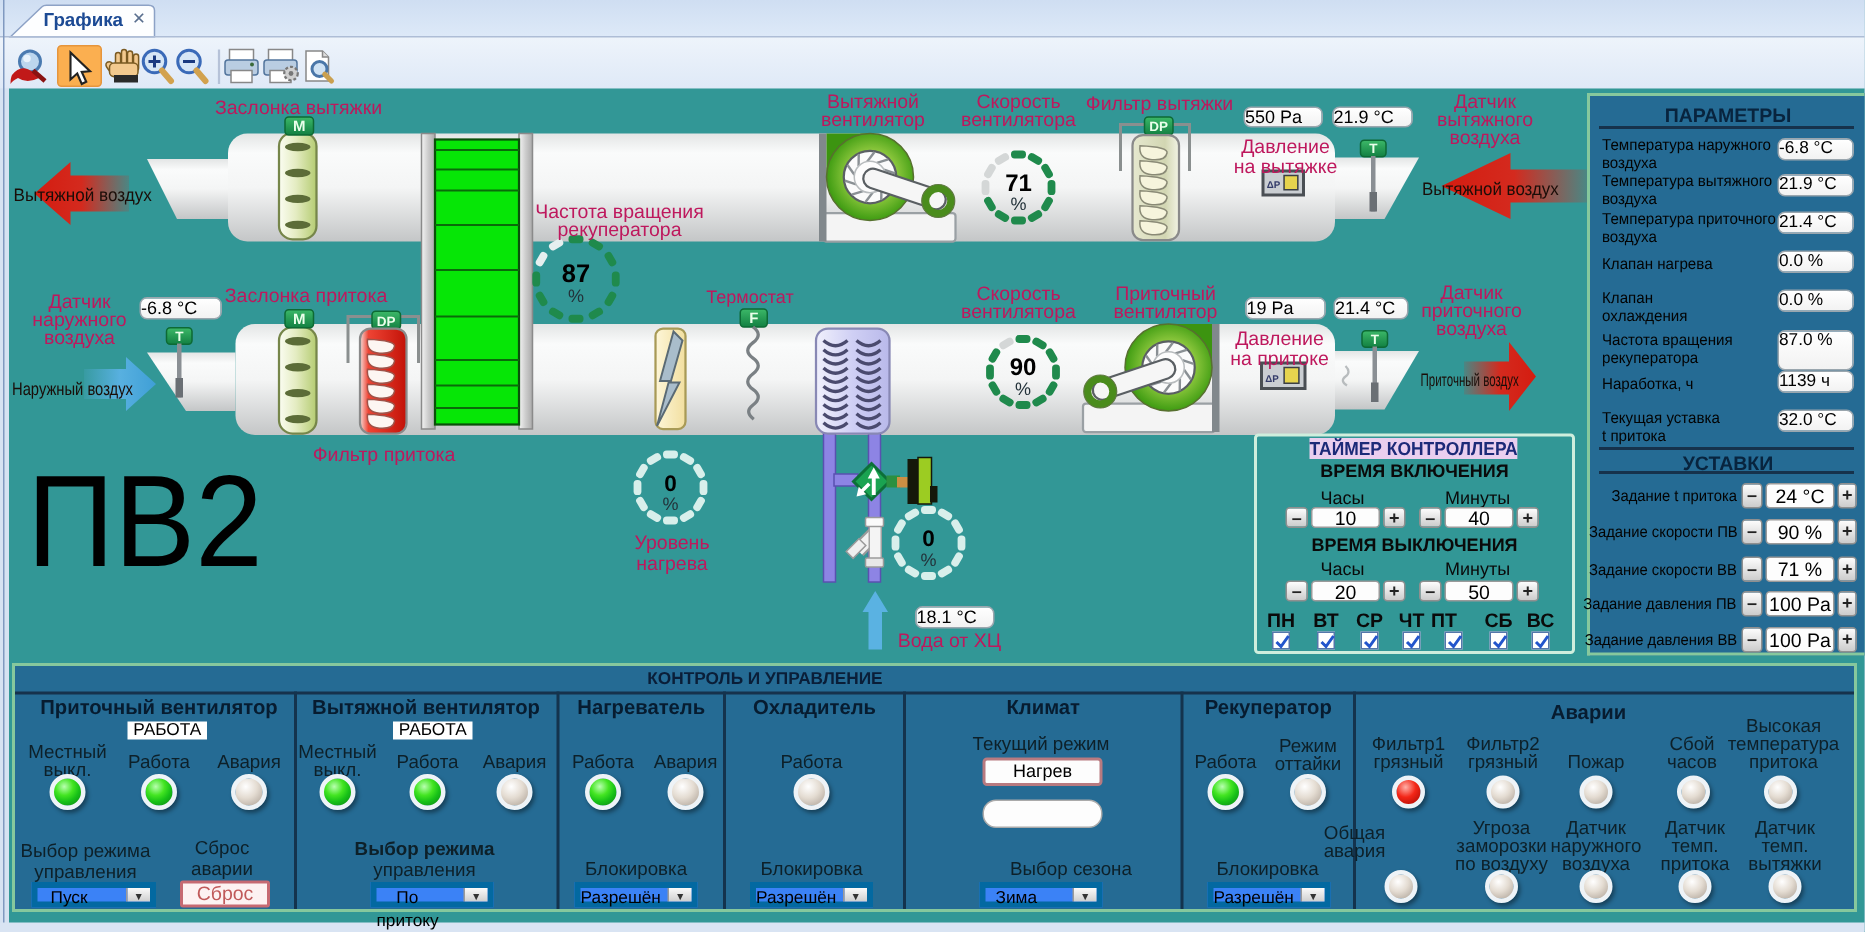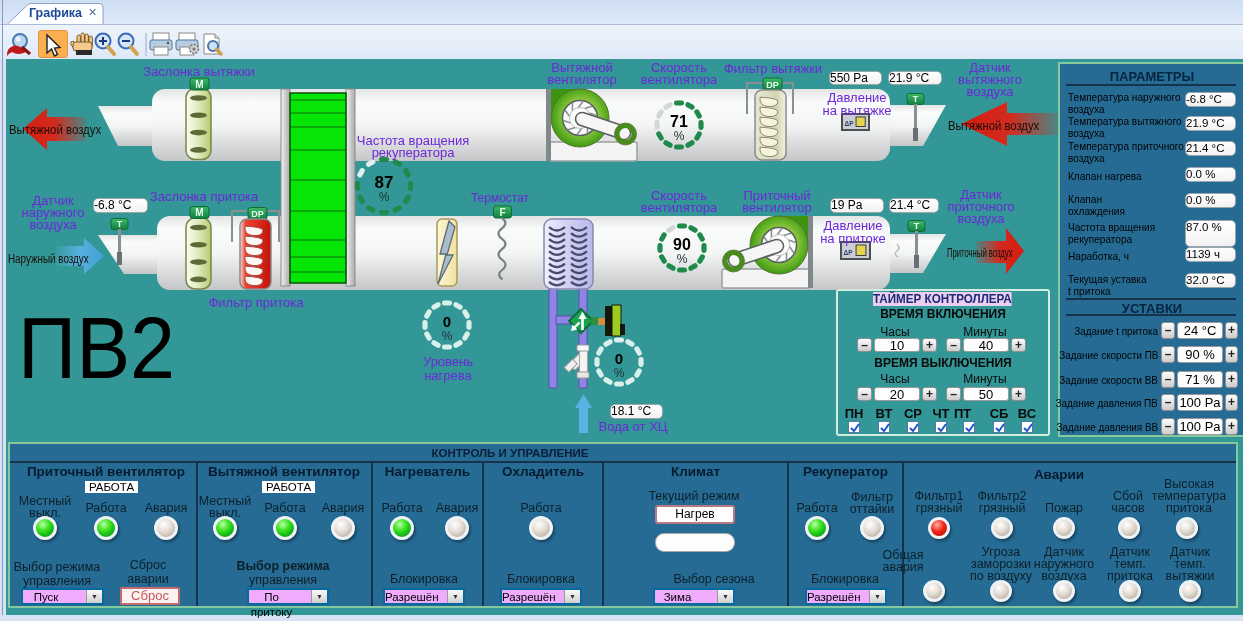--- a/index.html
+++ b/index.html
@@ -1,25 +1,25 @@
 <!DOCTYPE html>
 <html><head><meta charset="utf-8">
 <style>
 html,body{margin:0;padding:0;width:1243px;height:621px;overflow:hidden;
  font-family:"Liberation Sans",sans-serif;background:#d9e4f3;}
 *{box-sizing:border-box;}
 .abs{position:absolute;}
-.lbl{position:absolute;font-size:13px;line-height:12px;color:#6d28d9;text-align:center;white-space:pre;}
+.lbl{position:absolute;font-size:13px;line-height:12px;color:#be185d;text-align:center;white-space:pre;}
 .vbox{position:absolute;background:linear-gradient(180deg,#ffffff,#f2f2f2);border:1px solid #9aa6ae;
  border-radius:5px;color:#000;text-align:left;font-size:12px;}
 .led{position:absolute;border-radius:50%;border:3px solid #eef3f7;box-shadow:1.5px 2px 3px rgba(0,0,0,.4);}
 .g{background:radial-gradient(circle at 38% 30%,#b8ffb0 0%,#44e522 35%,#17c117 60%,#0d8d18 90%);}
 .y{background:radial-gradient(circle at 38% 30%,#ffffff 0%,#e4dcd2 45%,#b4a99e 90%);}
 .r{background:radial-gradient(circle at 38% 30%,#ffb0a8 0%,#f32617 45%,#b30d05 90%);}
-.dd{position:absolute;height:17px;background:#f0abfc;border:2px solid #0369a1;color:#000;
+.dd{position:absolute;height:17px;background:#3b82f6;border:4px solid #0369a1;color:#000;
  font-size:11.5px;text-align:center;line-height:15px;padding-right:33px;}
 .dda{position:absolute;right:0px;top:0px;bottom:0px;width:16px;background:linear-gradient(180deg,#fafafa,#cfcfcf);
  border-left:1px solid #9a9a9a;font-size:7px;color:#333;text-align:center;line-height:14px;}
 .spb{position:absolute;background:linear-gradient(180deg,#fdfdfd,#cccccc);border:1px solid #8f8f8f;
  border-radius:3px;color:#222;text-align:center;font-weight:bold;}
 .spv{position:absolute;background:#fdfdfd;border:1px solid #9a9a9a;border-radius:3px;color:#000;text-align:center;}
 .cb{position:absolute;width:12px;height:12px;background:#fff;border:1px solid #5577aa;}
 .cb svg{position:absolute;left:0;top:0;}
 .sect{position:absolute;font-weight:bold;font-size:13.5px;color:#071c30;text-align:center;white-space:pre;}
 .pl{position:absolute;font-size:12.5px;line-height:12px;color:#0d2029;text-align:center;white-space:pre;}
@@ -588,21 +588,21 @@
 <div class="pl" style="left:491.0px;top:573px;width:100px;">Блокировка</div>
 <div class="dd" style="left:500px;top:588px;width:82px;">Разрешён<span class="dda">▼</span></div>
 <div class="sect" style="left:604px;top:464px;width:183px;">Климат</div>
 <div class="pl" style="left:629.0px;top:490px;width:130px;">Текущий режим</div>
 <div class="abs" style="left:655px;top:505px;width:80px;height:19px;background:#fdfdfd;border:2px solid #b87a80;border-radius:3px;font-size:12px;color:#000;text-align:center;line-height:15px;">Нагрев</div>
 <div class="abs" style="left:655px;top:533px;width:80px;height:19px;background:#fdfdfd;border:1px solid #aaa;border-radius:9px;"></div>
 <div class="pl" style="left:654px;top:573px;width:120px;">Выбор сезона</div>
 <div class="dd" style="left:653px;top:588px;width:82px;">Зима<span class="dda">▼</span></div>
 <div class="sect" style="left:789px;top:464px;width:113px;">Рекуператор</div>
 <div class="pl" style="left:782.0px;top:502px;width:70px;">Работа</div>
-<div class="pl" style="left:837.0px;top:491px;width:70px;">Фильтр
+<div class="pl" style="left:837.0px;top:491px;width:70px;">Режим
 оттайки</div>
 <div class="led g" style="left:805.0px;top:516.0px;width:24px;height:24px;border-width:3px;"></div>
 <div class="led y" style="left:860.0px;top:516.0px;width:24px;height:24px;border-width:3px;"></div>
 <div class="pl" style="left:795.0px;top:573px;width:100px;">Блокировка</div>
 <div class="dd" style="left:805px;top:588px;width:82px;">Разрешён<span class="dda">▼</span></div>
 <div class="sect" style="left:904px;top:467px;width:310px;">Аварии</div>
 <div class="pl" style="left:904.0px;top:490px;width:70px;">Фильтр1
 грязный</div>
 <div class="pl" style="left:967.0px;top:490px;width:70px;">Фильтр2
 грязный</div>

